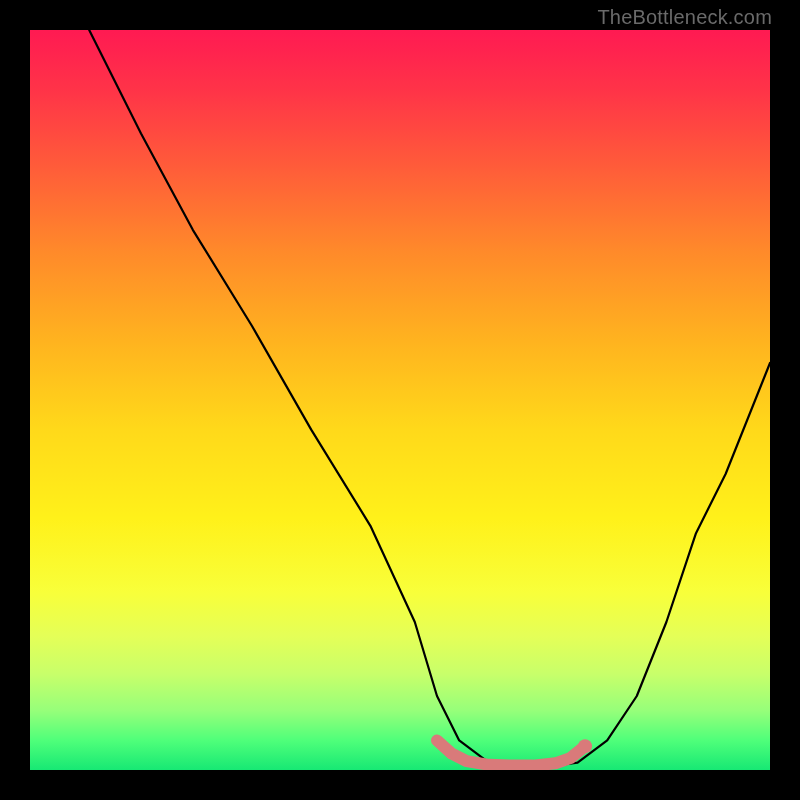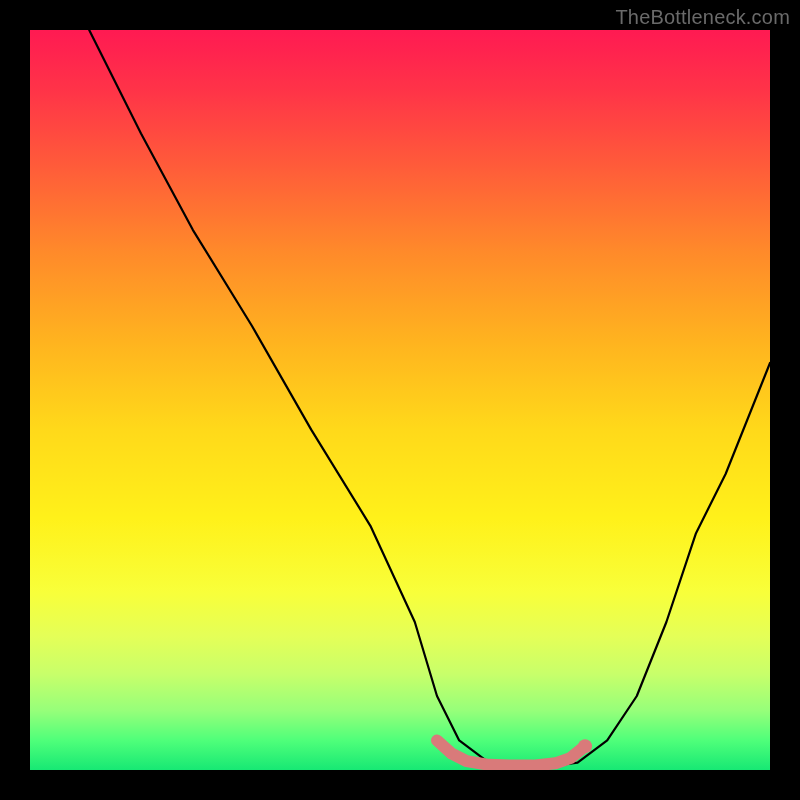--- a/index.html
+++ b/index.html
@@ -34,21 +34,21 @@
       #f8ff3a 76%,
       #e4ff58 82%,
       #c8ff6a 87%,
       #96ff7a 92%,
       #4fff7a 96%,
       #17e874 100%);
   }
   .watermark {
     position: absolute;
     top: 6px;
-    right: 10px;
+    right: 28px;
     color: #6a6a6a;
     font-size: 20px;
     font-weight: 500;
     letter-spacing: 0.2px;
     user-select: none;
   }
   svg.curve {
     position: absolute;
     left: 0;
     top: 0;

